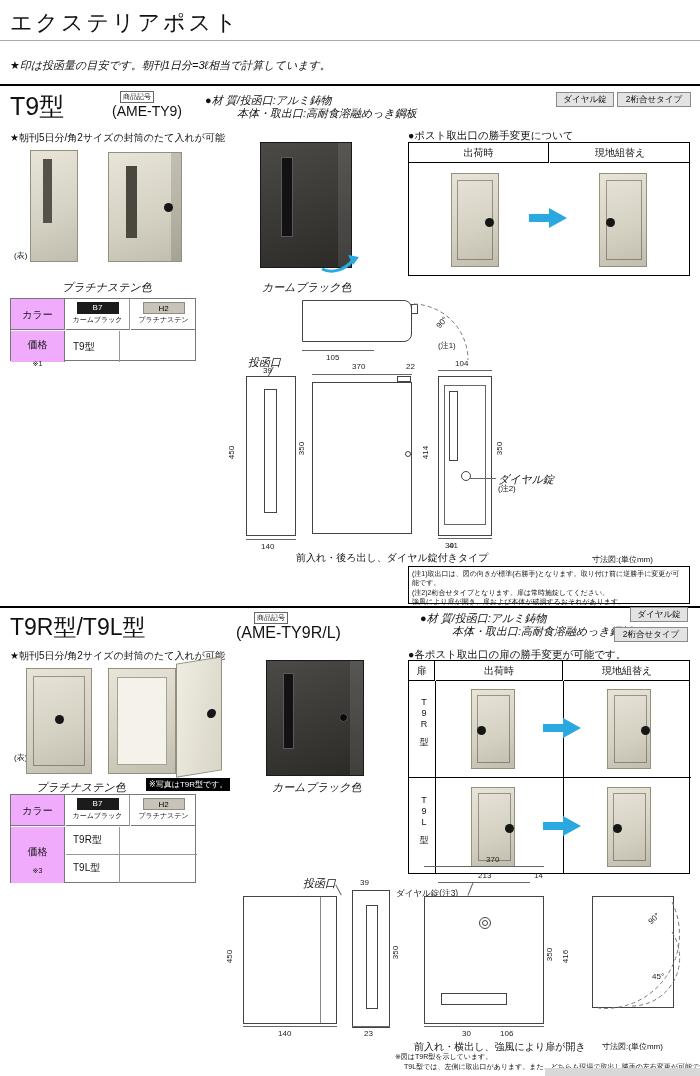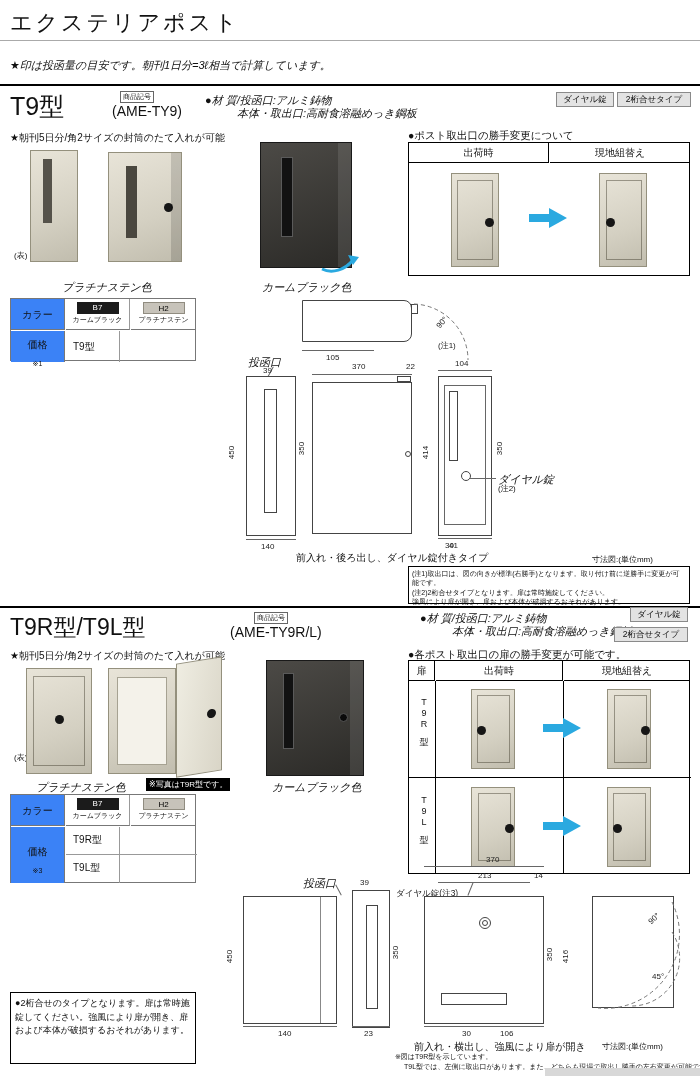--- a/index.html
+++ b/index.html
@@ -6,21 +6,21 @@
   html,body { background:#fff; }
   body { font-family:"Liberation Sans","DejaVu Sans",sans-serif; color:#111; }
   .page { position:relative; width:700px; height:1076px; background:#fff; overflow:hidden; }
   .abs { position:absolute; }
   .b { font-weight:normal; }
   .t7 { font-size:7px; } .t8 { font-size:8px; } .t9 { font-size:11px;font-style:italic; }
   .t10 { font-size:10px; }
   .nw { white-space:nowrap; }
   .rule-black { height:2px; background:#000; }
   .badge { background:#e3e3e3; border:1px solid #8a8a8a; font-size:8.5px; display:flex; align-items:center; justify-content:center; white-space:nowrap; }
-  .th-gray { background:#3b82f6; }
+  .th-gray { background:#f0abfc; }
   .dim { font-size:8px; color:#222; white-space:nowrap; }
   .vdim { transform:rotate(-90deg); transform-origin:center; display:inline-block; width:26px; text-align:center; }
   .dl { position:absolute; background:#666; }
   .draw { position:absolute; border:1px solid #444; background:#fff; }
   .slot-o { position:absolute; border:1px solid #444; background:#fff; }
   .mb-beige { background:linear-gradient(160deg,#e8e4d8 0%,#d4d0c2 60%,#c1bdae 100%); border:1px solid #94907d; }
   .mb-black { background:linear-gradient(160deg,#4c4a46,#2b2a27); border:1px solid #191919; }
   .knob { position:absolute; width:9px; height:9px; border-radius:50%; background:#161616; }
   .door-line { position:absolute; border:1px solid rgba(60,55,40,.45); }
   .code-badge { display:block; width:42px; height:12px; margin:3px auto 1px auto; font-size:8px; text-align:center; line-height:12px; }
@@ -155,21 +155,21 @@
 
   <div class="abs" style="left:408px;top:566px;width:282px;height:38px;border:1px solid #000;padding:2px 3px;font-size:7px;line-height:1.35">
     <div>(注1)取出口は、図の向きが標準(右勝手)となります。取り付け前に逆勝手に変更が可能です。</div>
     <div>(注2)2桁合せタイプとなります。扉は常時施錠してください。</div>
     <div>強風により扉が開き、扉および本体が破損するおそれがあります。</div>
   </div>
 
   <div class="abs rule-black" style="left:0;top:606px;width:700px"></div>
   <div class="abs b nw" style="left:10px;top:612px;font-size:23px">T9R型/T9L型</div>
   <div class="abs nw" style="left:254px;top:612px;font-size:7px;border:1px solid #666;padding:0 2px">商品記号</div>
-  <div class="abs b nw" style="left:230px;top:624px;font-size:14px">(AME-TY9R/L)</div>
+  <div class="abs b nw" style="left:236px;top:624px;font-size:16px">(AME-TY9R/L)</div>
   <div class="abs t9 nw" style="left:420px;top:611px">●材 質/投函口:アルミ鋳物</div>
   <div class="abs t9 nw" style="left:452px;top:624px">本体・取出口:高耐食溶融めっき鋼板</div>
   <div class="abs badge" style="left:630px;top:607px;width:58px;height:15px">ダイヤル錠</div>
   <div class="abs badge" style="left:614px;top:627px;width:74px;height:15px">2桁合せタイプ</div>
 
   <div class="abs t10 nw" style="left:10px;top:649px">★朝刊5日分/角2サイズの封筒のたて入れが可能</div>
   <div class="abs b nw" style="left:408px;top:648px;font-size:10.5px">●各ポスト取出口の扉の勝手変更が可能です。</div>
 
   <div class="abs t8 nw" style="left:14px;top:752px">(表)</div>
   <div class="abs mb-beige" style="left:26px;top:668px;width:66px;height:106px">
@@ -288,19 +288,18 @@
   <svg class="abs" style="left:592px;top:896px" width="106" height="150" viewBox="0 0 106 150">
     <path d="M80 6 A 74 74 0 0 1 6 112" fill="none" stroke="#777" stroke-width="1" stroke-dasharray="4 3"></path>
     <path d="M80 36 A 48 48 0 0 1 40 110" fill="none" stroke="#777" stroke-width="1" stroke-dasharray="4 3"></path>
   </svg>
   <span class="abs dim" style="left:648px;top:914px;transform:rotate(-42deg)">90°</span>
   <span class="abs dim" style="left:652px;top:972px">45°</span>
 
   <div class="abs t10 nw" style="left:414px;top:1040px">前入れ・横出し、強風により扉が開き</div>
   <div class="abs t8 nw" style="left:602px;top:1041px">寸法図:(単位mm)</div>
 
-  <div class="abs" style="left:10px;top:992px;width:186px;height:72px;border:1px solid #000;padding:4px;font-size:9px;line-height:1.5">●2桁合せのタイプとなります。扉は常時施錠してください。強風により扉が開き、扉および本体が破損するおそれがあります。</div>
   <div class="abs nw" style="left:395px;top:1052px;font-size:7px">※図はT9R型を示しています。</div>
   <div class="abs nw" style="left:404px;top:1062px;font-size:7px">T9L型では、左側に取出口があります。また、どちらも現場で取出し勝手の左右変更が可能です。</div>
 
   <div class="abs" style="left:545px;top:1068px;width:155px;height:8px;background:#d8d8d8"></div>
 
 </div>
 
 </body></html>

